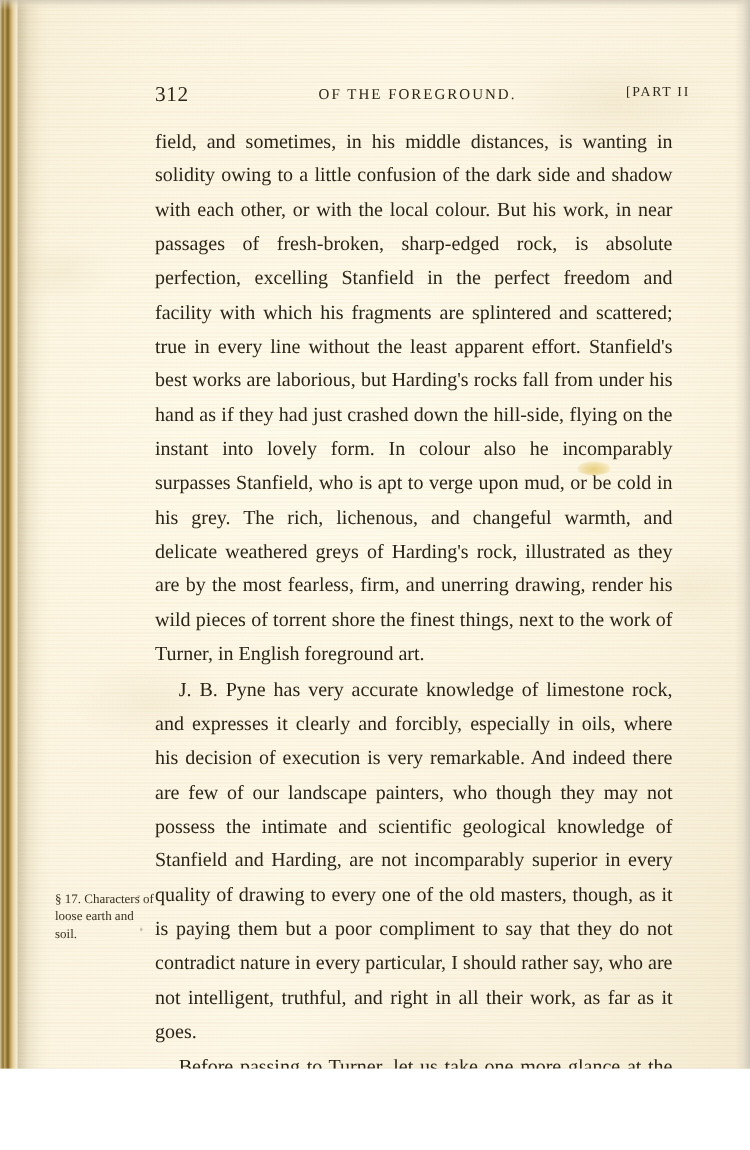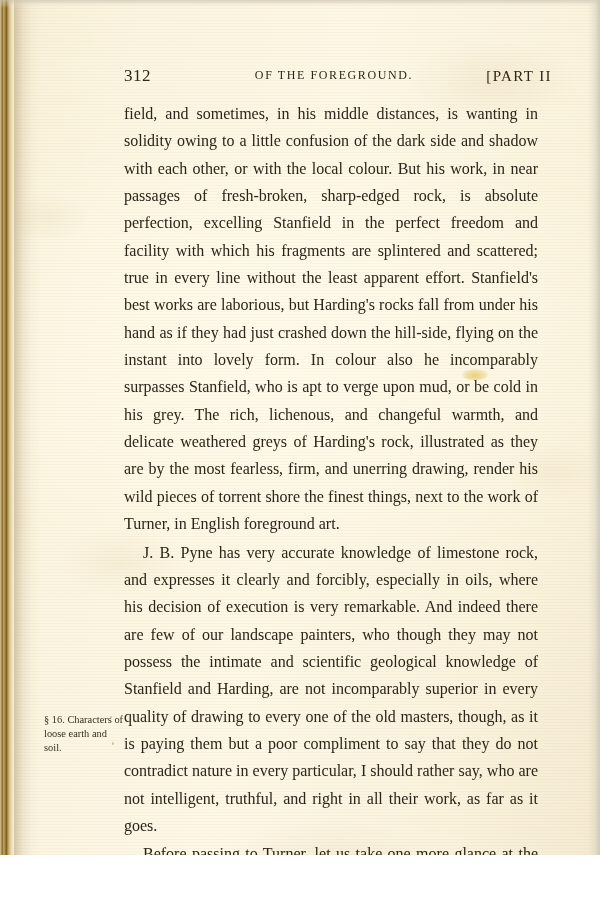--- a/index.html
+++ b/index.html
@@ -161,21 +161,21 @@
     font-size: 12px;
     letter-spacing: 1.6px;
     font-variant: small-caps;
     text-transform: uppercase;
     color: #2e2719;
   }
   .rh-part {
     position: absolute;
     right: -8px;
     top: 2px;
-    font-size: 15px;
+    font-size: 11px;
     letter-spacing: 1.4px;
     text-transform: uppercase;
     color: #2e2719;
   }
 
   
   .body-col {
     position: absolute;
     left: 124px;
     top: 100px;
@@ -257,21 +257,21 @@
       <span class="rh-title">OF THE FOREGROUND.</span>
       <span class="rh-part">[PART II</span>
     </div>
 
     <div class="body-col">
       <p class="para">field, and sometimes, in his middle distances, is wanting in solidity owing to a little confusion of the dark side and shadow with each other, or with the local colour. But his work, in near passages of fresh-broken, sharp-edged rock, is absolute perfection, excelling Stanfield in the perfect freedom and facility with which his fragments are splintered and scattered; true in every line without the least apparent effort. Stanfield's best works are laborious, but Harding's rocks fall from under his hand as if they had just crashed down the hill-side, flying on the instant into lovely form. In colour also he incomparably surpasses Stanfield, who is apt to verge upon mud, or be cold in his grey. The rich, lichenous, and changeful warmth, and delicate weathered greys of Harding's rock, illustrated as they are by the most fearless, firm, and unerring drawing, render his wild pieces of torrent shore the finest things, next to the work of Turner, in English foreground art.</p>
       <p class="para indent">J. B. Pyne has very accurate knowledge of limestone rock, and expresses it clearly and forcibly, especially in oils, where his decision of execution is very remarkable. And indeed there are few of our landscape painters, who though they may not possess the intimate and scientific geological knowledge of Stanfield and Harding, are not incomparably superior in every quality of drawing to every one of the old masters, though, as it is paying them but a poor compliment to say that they do not contradict nature in every particular, I should rather say, who are not intelligent, truthful, and right in all their work, as far as it goes.</p>
       <p class="para indent">Before passing to Turner, let us take one more glance at the foregrounds of the old masters, with reference, not to their management of rock, which is comparatively a rare component part of their foregrounds, but to the common soil which they were obliged to paint constantly, and whose forms and appearances are the same all over the world. A steep bank of loose earth of any</p>
     </div>
 
-    <div class="sidenote">§ 16. Characters of loose earth and soil.</div>
+    <div class="sidenote">§ 17. Characters of loose earth and soil.</div>
 
   </div>
 
   <div class="stain-greys"></div>
 
   <div class="speck" style="left:110px; top:716px; width:2px; height:2px;"></div>
   <div class="speck" style="left:112px; top:742px; width:2px; height:3px;"></div>
   <div class="speck" style="left:352px; top:884px; width:3px; height:3px; background:rgba(120,100,64,0.22);"></div>
   <div class="speck" style="left:290px; top:714px; width:2px; height:2px; background:rgba(120,100,64,0.25);"></div>
 

